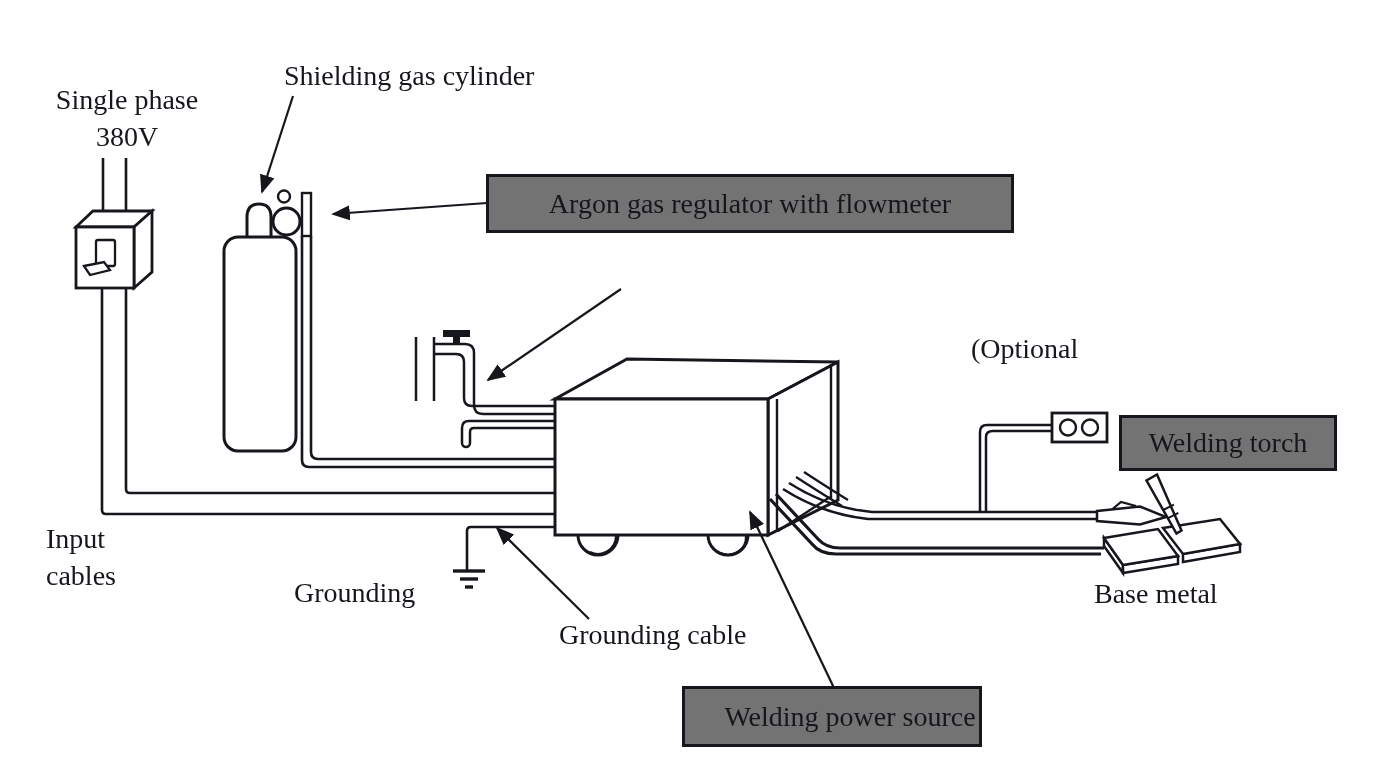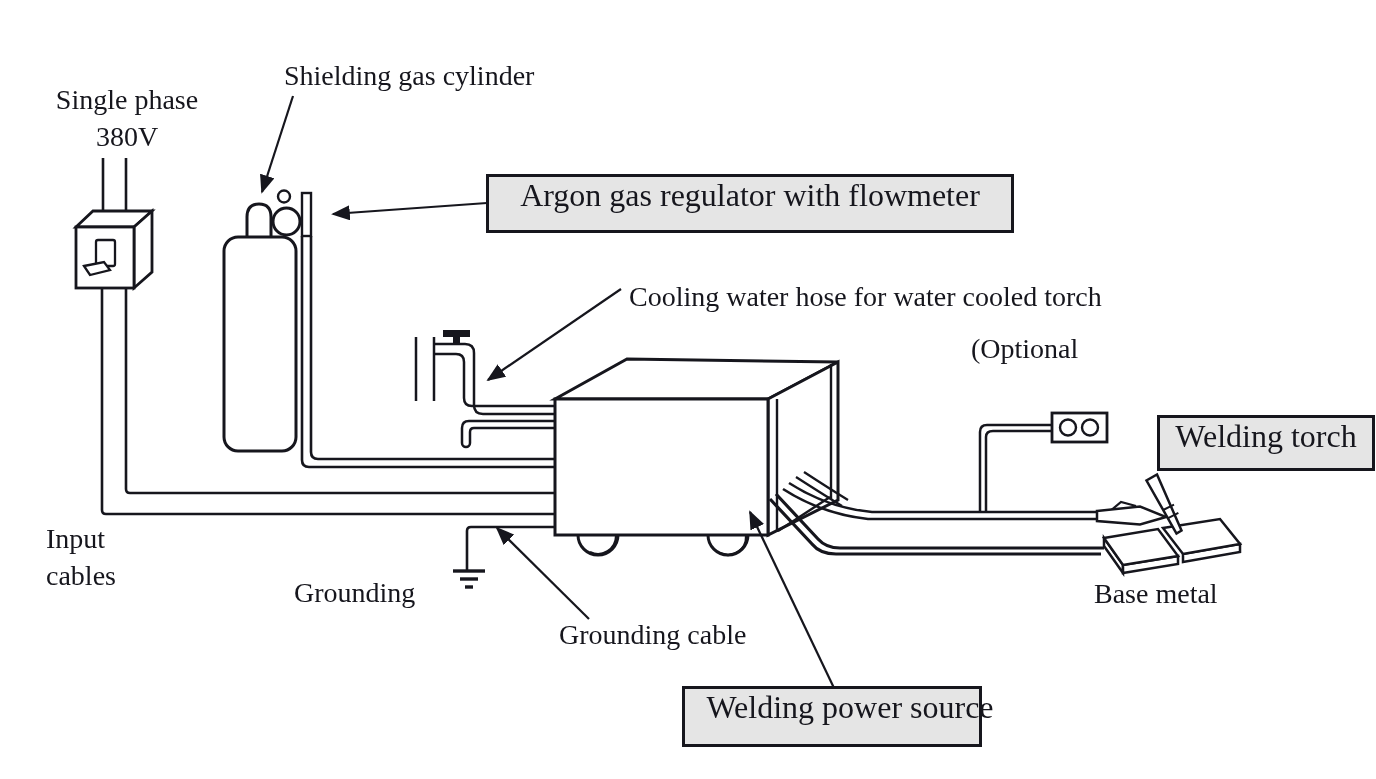--- a/index.html
+++ b/index.html
@@ -1,22 +1,22 @@
 <!DOCTYPE html>
 <html><head>
 <meta charset="utf-8">
 <style>
   html,body{margin:0;padding:0;background:#ffffff;}
   .stage{position:relative;width:1376px;height:779px;background:#ffffff;overflow:hidden;
          font-family:"Liberation Serif", serif;color:#16161d;}
   .stage svg{position:absolute;left:0;top:0;}
   .lbl{position:absolute;font-size:28px;line-height:34px;white-space:nowrap;color:#16161d;}
   .lbl2{line-height:37px;}
-  .boxed{position:absolute;border:3px solid #16161d;display:flex;align-items:flex-start;
-         justify-content:center;font-size:32px;white-space:nowrap;background:#e5e5e5;}
+  .boxed{position:absolute;border:3px solid #16161d;display:flex;align-items:center;
+         justify-content:center;font-size:28px;white-space:nowrap;background:#737373;}
   .ctr{text-align:center;}
 </style>
 </head>
 <body>
 
 <div class="stage">
 
   <svg width="1376" height="779" viewBox="0 0 1376 779">
     <defs>
       <marker id="arr" viewBox="0 0 10 8" refX="9" refY="4" markerWidth="8.5" markerHeight="6.8" orient="auto-start-reverse">
@@ -156,27 +156,26 @@
     <div>Single phase</div>
     <div>380V</div>
   </div>
 
   <div class="lbl" style="left:284px;top:59px;">Shielding gas cylinder</div>
 
   <div class="boxed" style="left:486px;top:174px;width:522px;height:53px;">
     <span>Argon gas regulator with flowmeter</span>
   </div>
 
-  <div class="lbl" style="left:629px;top:280px;">Cooling water hose for water cooled torch</div>
 
   <div class="lbl lbl2" style="left:971px;top:330px;">
     <div>(Optional</div>
   </div>
 
-  <div class="boxed" style="left:1119px;top:415px;width:212px;height:50px;margin-left:38px;">
+  <div class="boxed" style="left:1119px;top:415px;width:212px;height:50px;">
     <span>Welding torch</span>
   </div>
 
   <div class="lbl" style="left:1094px;top:577px;">Base metal</div>
 
   <div class="lbl lbl2" style="left:46px;top:520px;">
     <div>Input</div>
     <div>cables</div>
   </div>
 

